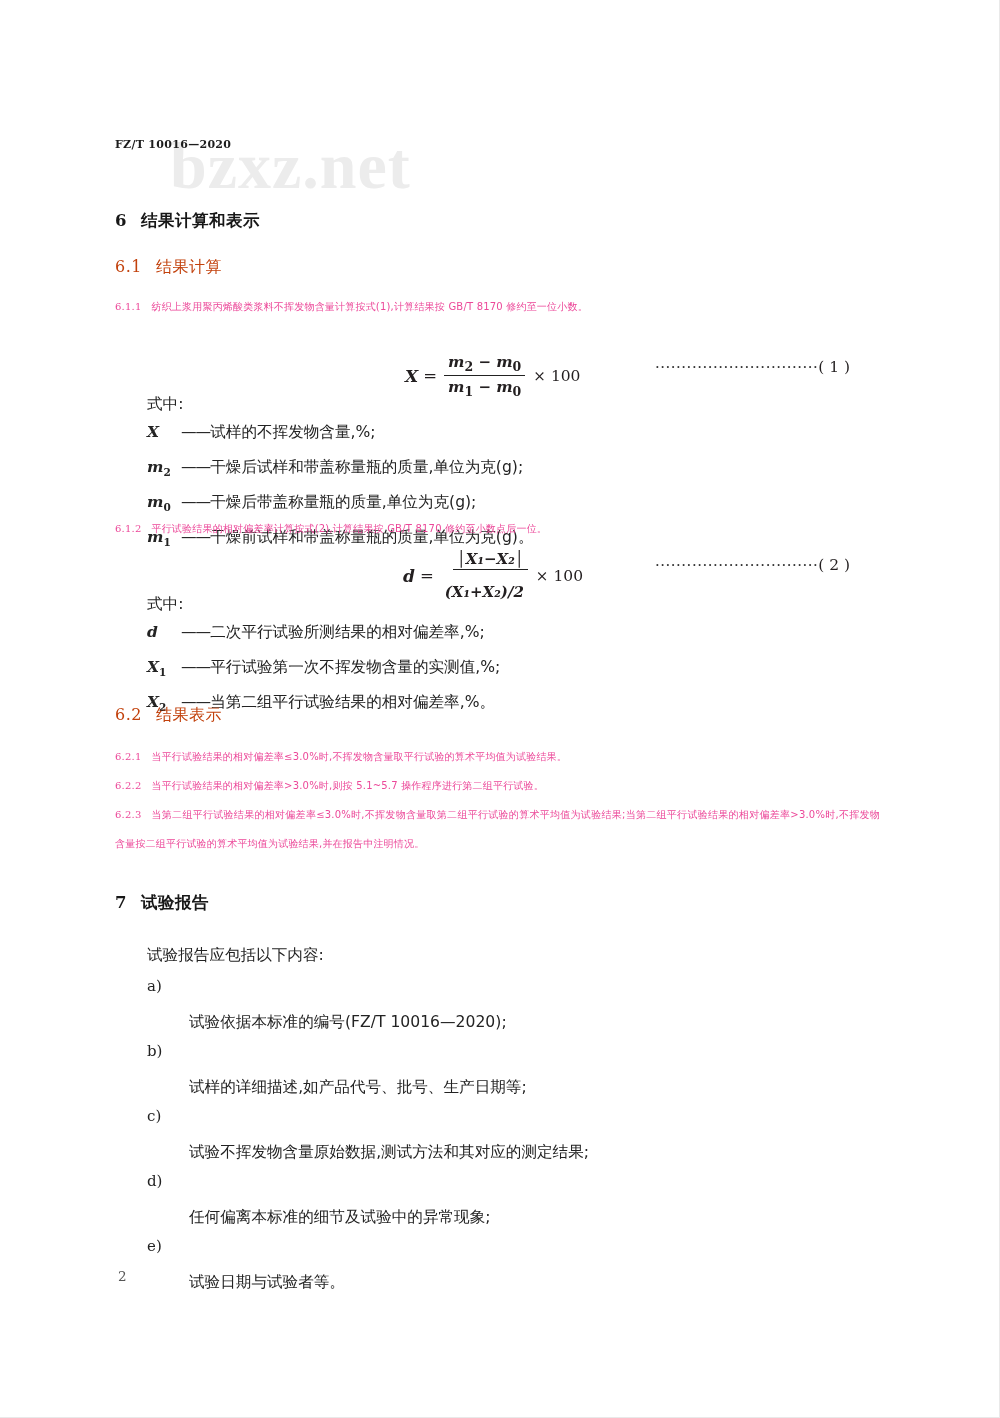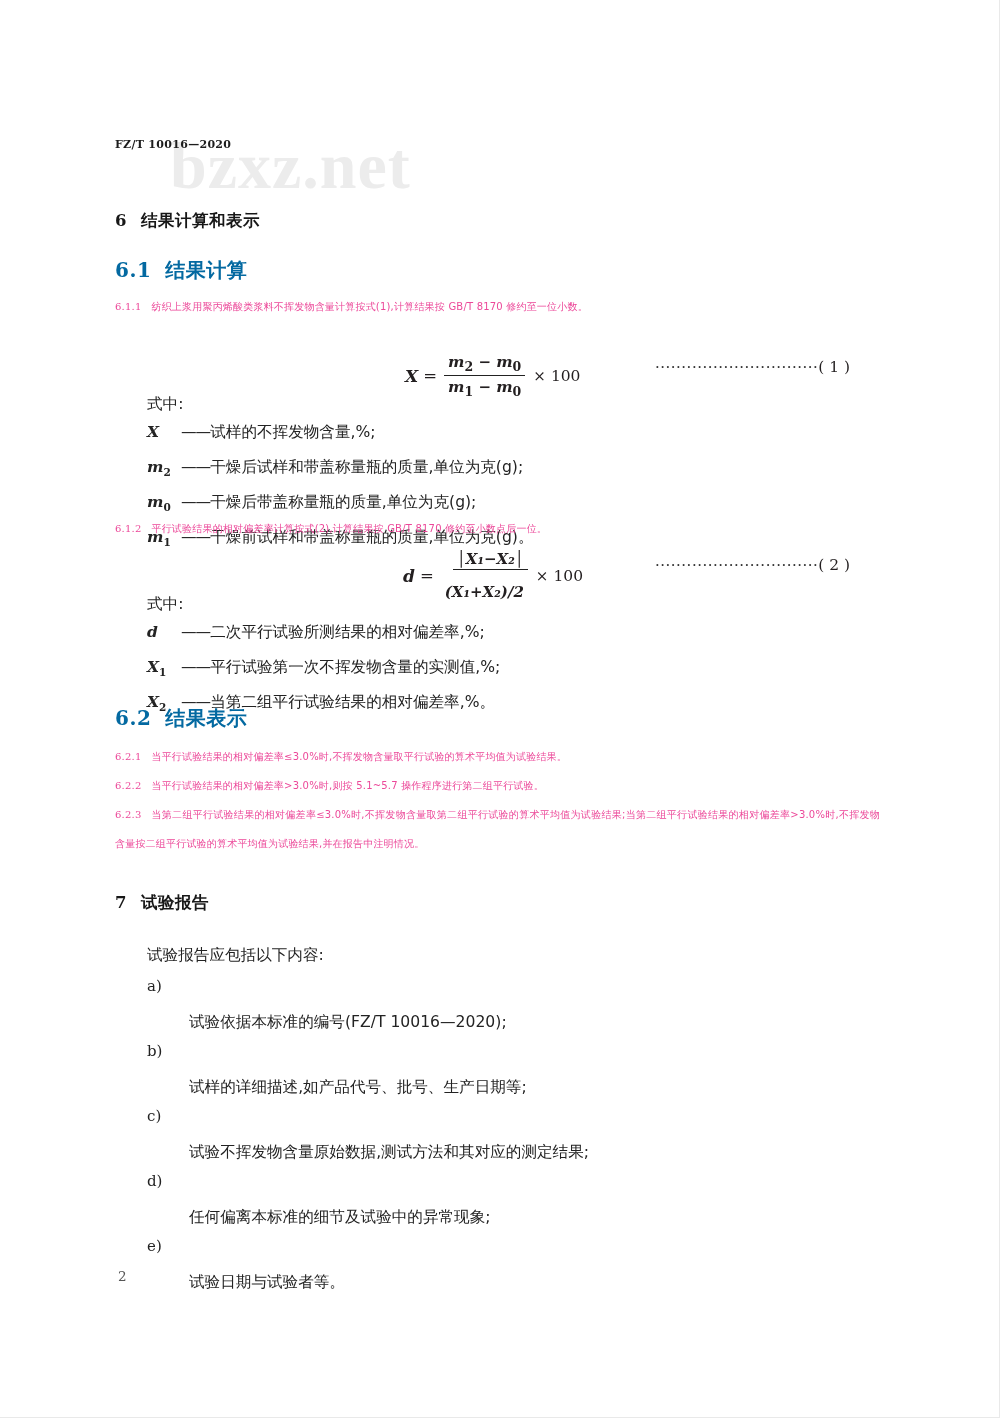--- a/index.html
+++ b/index.html
@@ -55,24 +55,24 @@
 
   .h1 {
     font-size: 16.5px;
     font-weight: bold;
     letter-spacing: 0.5px;
     color: #171717;
   }
   .h1 .num { margin-right: 14px; }
 
   .h2 {
-    font-size: 20px;
-    font-weight: bold;
+    font-size: 16px;
+    font-weight: normal;
     letter-spacing: 0.5px;
-    color: #0369a1;
+    color: #c2410c;
   }
   .h2 .num { margin-right: 14px; }
 
   .para {
     font-size: 10px;
     line-height: 29px;
     letter-spacing: 0.2px;
     color: #ec4899;
     text-align: justify;
   }

